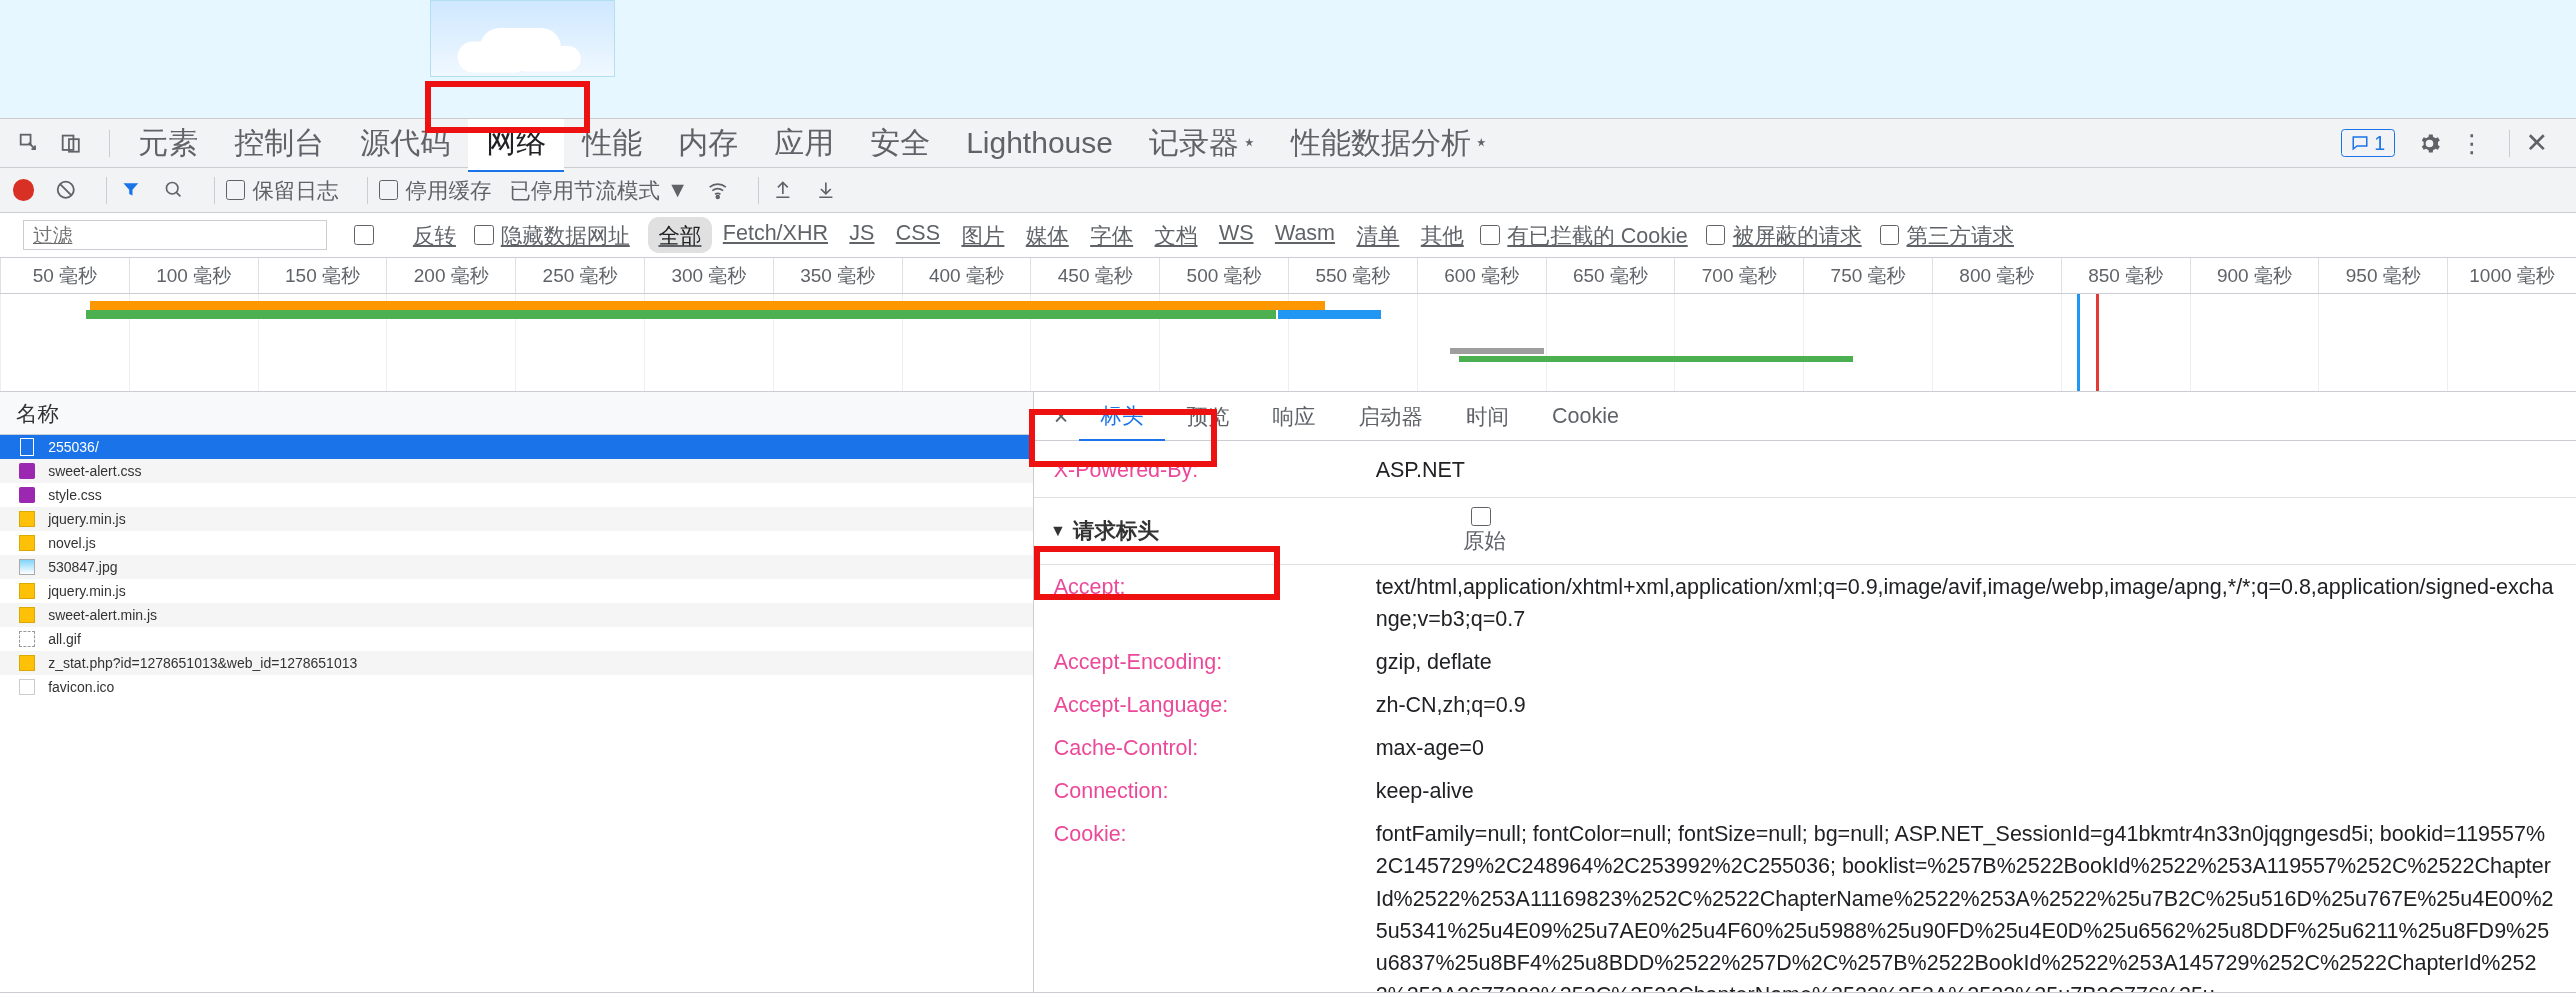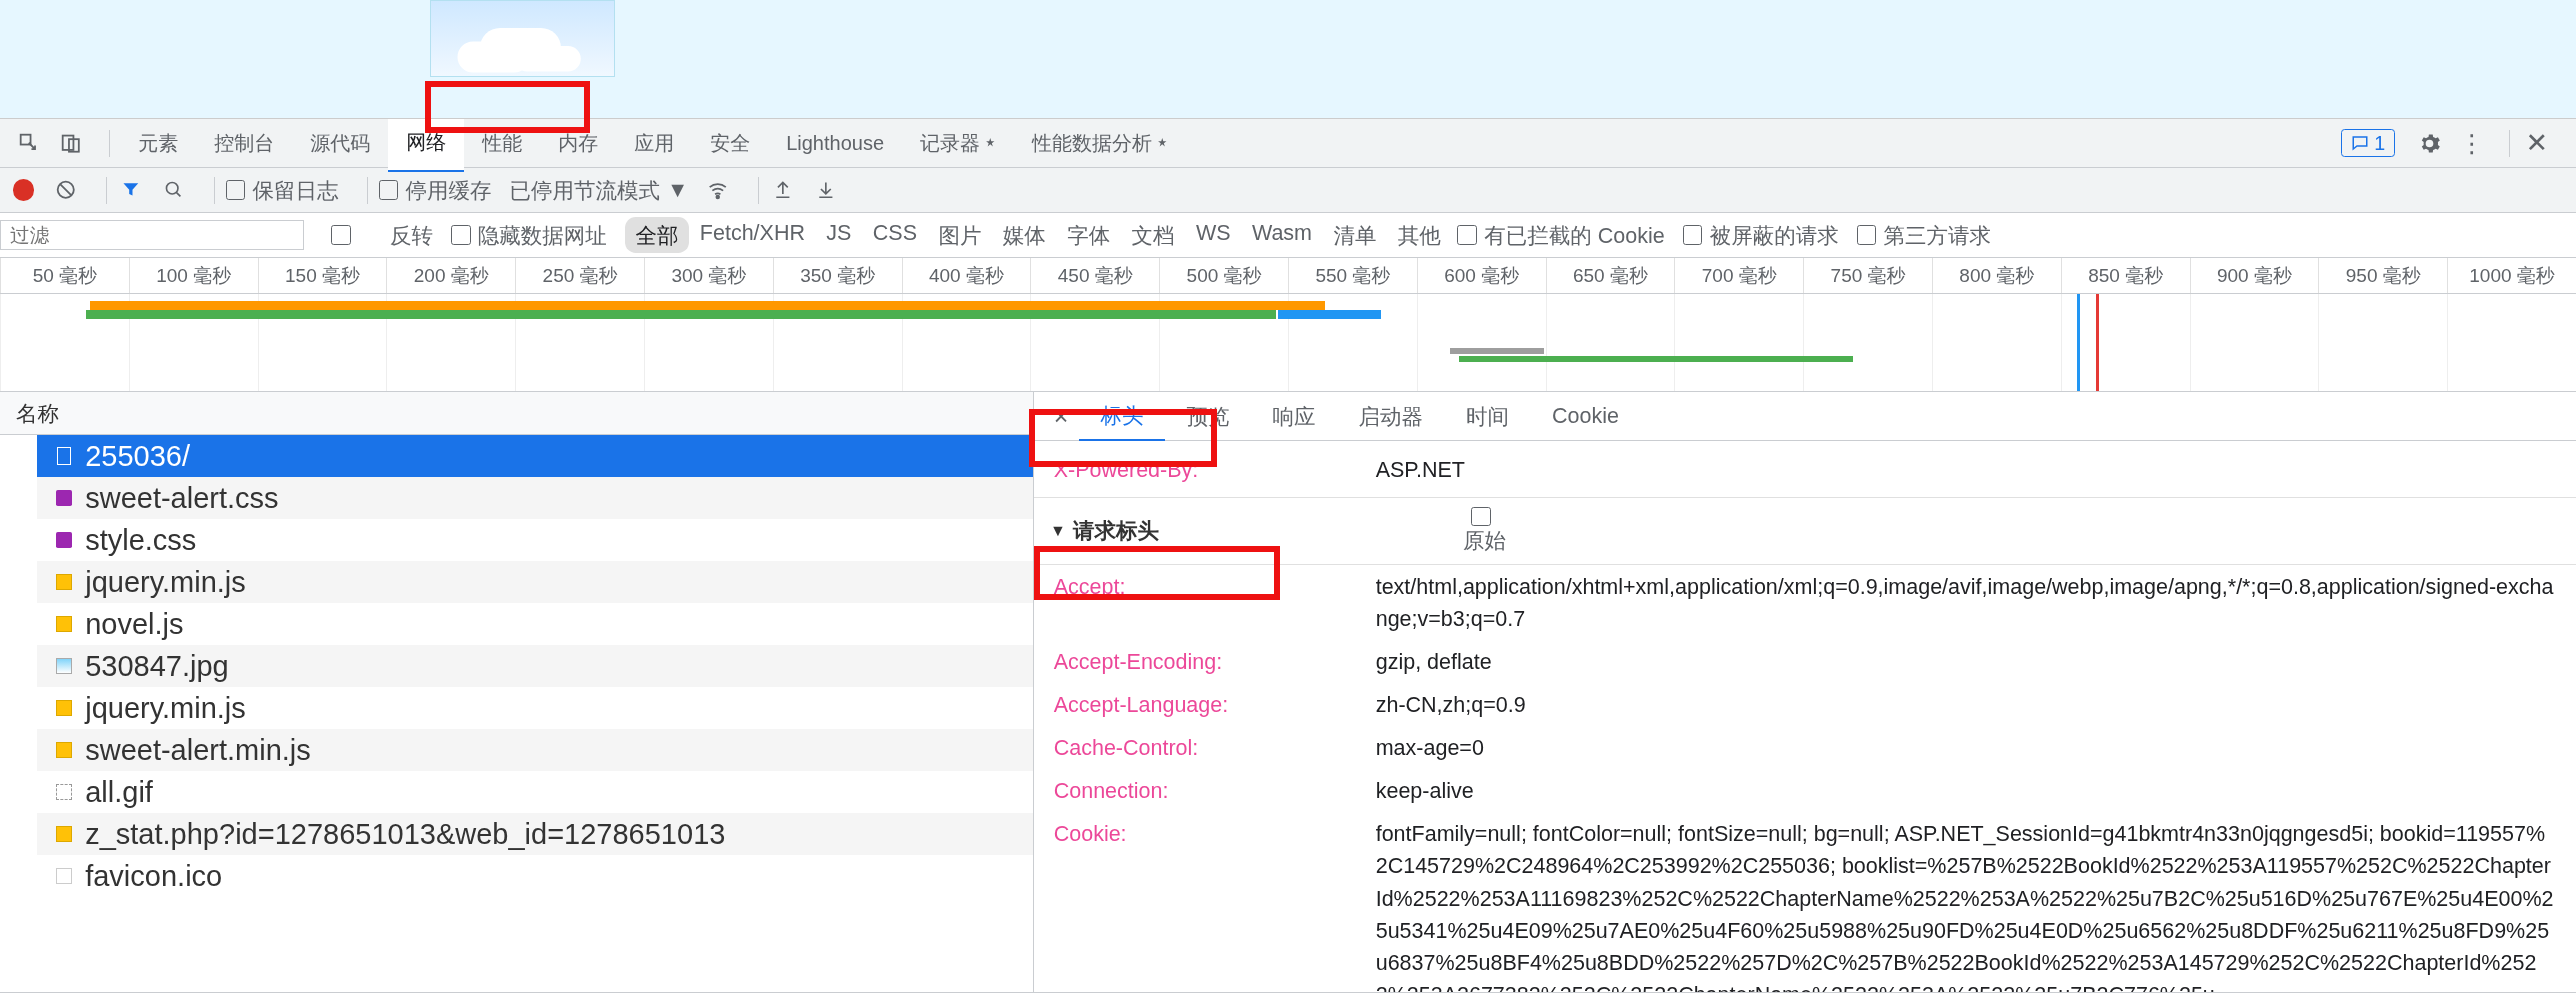--- a/index.html
+++ b/index.html
@@ -9,35 +9,35 @@
 .page-content { height: 119px; background: #e6f7ff; border-bottom: 0.9px solid #ccc; position: relative; }
 .page-content .img-box { position: absolute; left: 430px; top: 0; width: 185px; height: 77px; border: 0.9px solid #b3e0f0; background: #fff; display: flex; align-items: center; justify-content: center; overflow: hidden; }
 .page-content .img-box .cloud { width: 100%; height: 100%; background: linear-gradient(#cfe8ff, #f0f8ff); position: relative; }
 .page-content .img-box .cloud::after { content: ""; position: absolute; width: 81px; height: 40px; background: #fff; border-radius: 45px; top: 27px; left: 49px; box-shadow: -27px 9px 0 -4.5px #fff, 27px 10.7px 0 -7.2px #fff; }
 .red-box-tab { position: absolute; left: 425px; top: 81px; width: 165px; height: 52px; border: 6.3px solid #e11; z-index: 100; }
 
 
 .toolbar { height: 49px; background: #f1f3f4; border-bottom: 0.9px solid #cacdd1; display: flex; align-items: center; padding: 0 12.5px; }
 .toolbar .ico { width: 32px; height: 32px; display: flex; align-items: center; justify-content: center; margin-right: 10.7px; cursor: pointer; color: #5f6368; }
 .toolbar .sep { width: 0.9px; height: 27px; background: #cacdd1; margin: 0 10.7px; }
-.tab-item { padding: 0 18px; height: 57px; display: flex; align-items: center; cursor: pointer; color: #5f6368; font-size: 20px; }
+.tab-item { padding: 0 18px; height: 57px; display: flex; align-items: center; cursor: pointer; color: #5f6368; font-size: 30px; }
 .tab-item.active { color: #202124; border-bottom: 2.7px solid #1a73e8; background: #fff; }
 .toolbar .right { margin-left: auto; display: flex; align-items: center; }
 .badge-msg { display: flex; align-items: center; border: 0.9px solid #1a73e8; border-radius: 3.6px; padding: 1.8px 9px; color: #1a73e8; margin-right: 18px; font-size: 19.7px; }
 
 
 .subbar { height: 45px; background: #f1f3f4; border-bottom: 0.9px solid #cacdd1; display: flex; align-items: center; padding: 0 12.5px; font-size: 21.5px; color: #5f6368; }
 .subbar .rec { width: 21.5px; height: 21.5px; border-radius: 50%; background: #d93025; margin-right: 18px; }
 .subbar .ico2 { width: 27px; height: 27px; display: flex; align-items: center; justify-content: center; margin-right: 16px; cursor: pointer; }
 .subbar .sep { width: 0.9px; height: 27px; background: #cacdd1; margin: 0 10.7px; }
 .checkbox { display: flex; align-items: center; margin-right: 18px; }
 .checkbox .box { width: 19.7px; height: 19.7px; border: 1.8px solid #5f6368; margin-right: 7.2px; border-radius: 2.7px; }
 
 
-.filterbar { height: 45px; border-bottom: 0.9px solid #cacdd1; display: flex; align-items: center; padding: 0 0; font-size: 21.5px; color: #5f6368; }
+.filterbar { height: 45px; border-bottom: 0.9px solid #cacdd1; display: flex; align-items: center; padding: 0 23px; font-size: 21.5px; color: #5f6368; text-decoration: underline; }
 .filterbar input { border: 0.9px solid #cacdd1; height: 30px; width: 304px; padding: 0 9px; font-size: 19.7px; }
 .filterbar .chip { padding: 3.6px 10.7px; cursor: pointer; }
 .filterbar .chip.active { background: #e0e0e0; border-radius: 10.7px; color: #202124; }
 
 
 .ruler { height: 36px; border-bottom: 0.9px solid #cacdd1; display: flex; align-items: flex-end; position: relative; }
 .ruler .tick { flex: 1; text-align: center; font-size: 19px; color: #5f6368; border-left: 0.9px solid #e0e0e0; height: 100%; display: flex; align-items: center; justify-content: center; }
 .waterfall-overview { height: 98px; border-bottom: 0.9px solid #cacdd1; position: relative; }
 .waterfall-overview .band-orange { position: absolute; top: 7.2px; left: 90px; height: 9px; width: 1235px; background: #ff9800; }
 .waterfall-overview .band-green { position: absolute; top: 16px; left: 86px; height: 9px; width: 1190px; background: #4caf50; }
@@ -47,21 +47,21 @@
 .waterfall-overview .seg-gray { position: absolute; top: 54px; left: 1450px; width: 94px; height: 6.3px; background: #9e9e9e; }
 .waterfall-overview .seg-green2 { position: absolute; top: 62px; left: 1459px; width: 394px; height: 6.3px; background: #4caf50; }
 .waterfall-overview .vline-blue { position: absolute; top: 0; bottom: 0; left: 2077px; width: 2.7px; background: #2196f3; }
 .waterfall-overview .vline-red { position: absolute; top: 0; bottom: 0; left: 2096px; width: 2.7px; background: #e53935; }
 
 
 .panels { display: flex; height: 600px; }
 .request-list { width: 1034px; border-right: 0.9px solid #cacdd1; display: flex; flex-direction: column; }
 .request-list .hdr { height: 43px; border-bottom: 0.9px solid #cacdd1; display: flex; align-items: center; padding: 0 16px; font-size: 21.5px; color: #333; background: #f8f9fa; }
 .request-list .rows { flex: 1; overflow-y: auto; }
-.req-row { height: 42px; display: flex; align-items: center; padding: 0 16px; cursor: pointer; font-size: 29px; margin-left: 37px; }
+.req-row { height: 24px; display: flex; align-items: center; padding: 0 16px; cursor: pointer; font-size: 14px; }
 .req-row:nth-child(even) { background: #f5f5f5; }
 .req-row.selected { background: #1a73e8; color: #fff; }
 .req-row .fic { width: 21.5px; height: 21.5px; margin-right: 10.7px; display: flex; align-items: center; justify-content: center; font-size: 14.3px; }
 .ic-doc { border: 1.8px solid #fff; width: 14.3px; height: 18px; }
 .ic-css { background: #9c27b0; color: #fff; width: 16px; height: 16px; border-radius: 1.8px; }
 .ic-js { background: #ffc107; border: 0.9px solid #dda800; width: 16px; height: 16px; }
 .ic-img { width: 16px; height: 16px; background: linear-gradient(#81d4fa, #fff); border: 0.9px solid #aaa; }
 .ic-gif { border: 0.9px dashed #999; width: 16px; height: 16px; }
 .ic-fav { border: 0.9px solid #ccc; width: 16px; height: 16px; }
 

